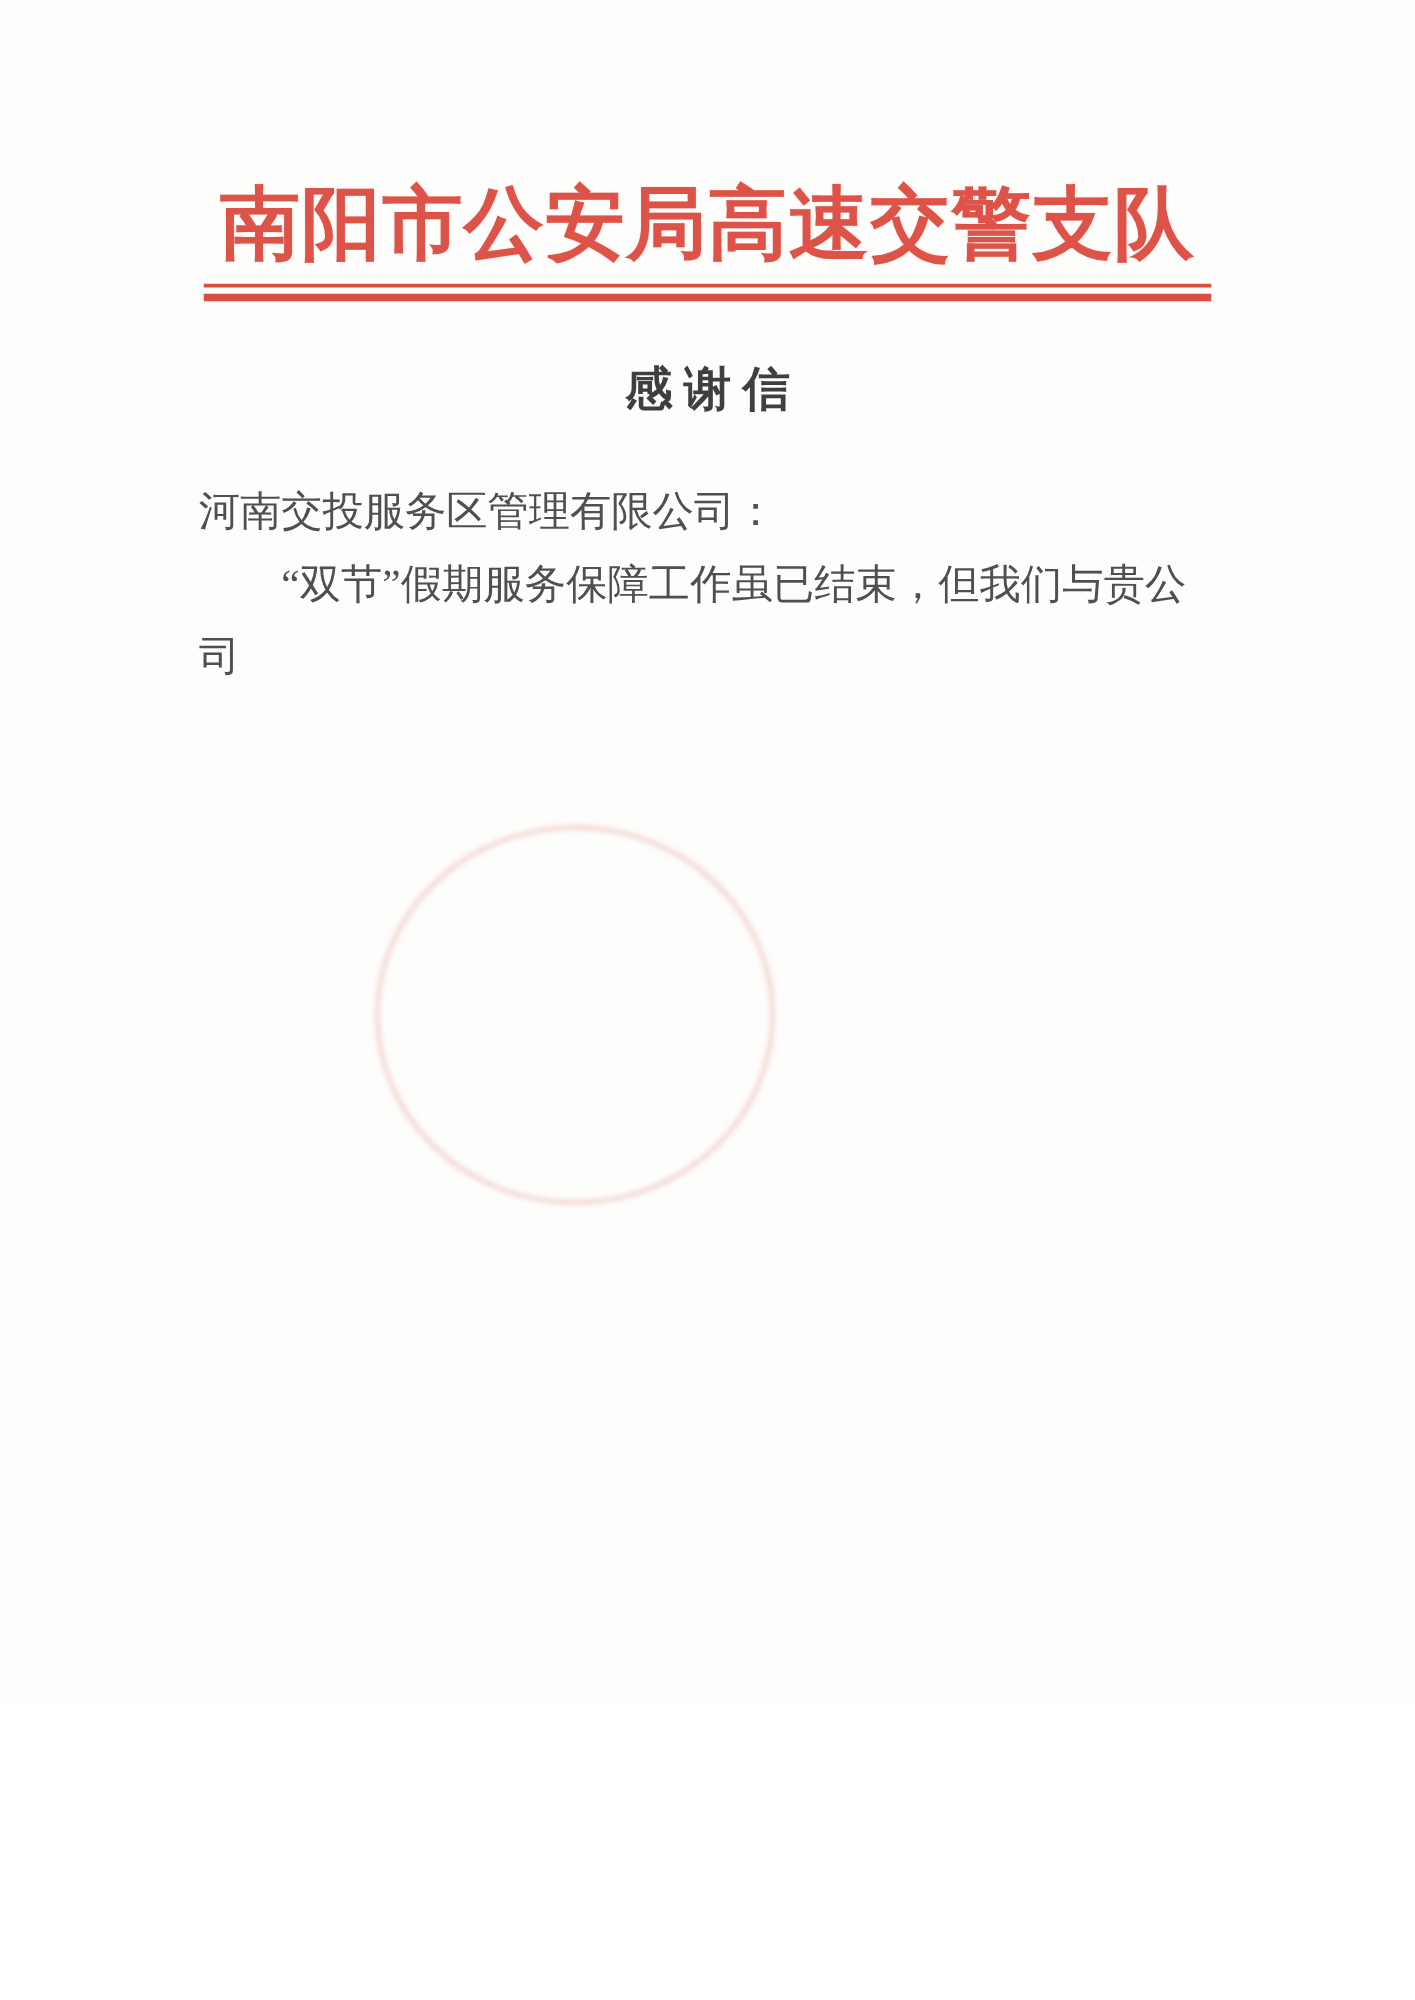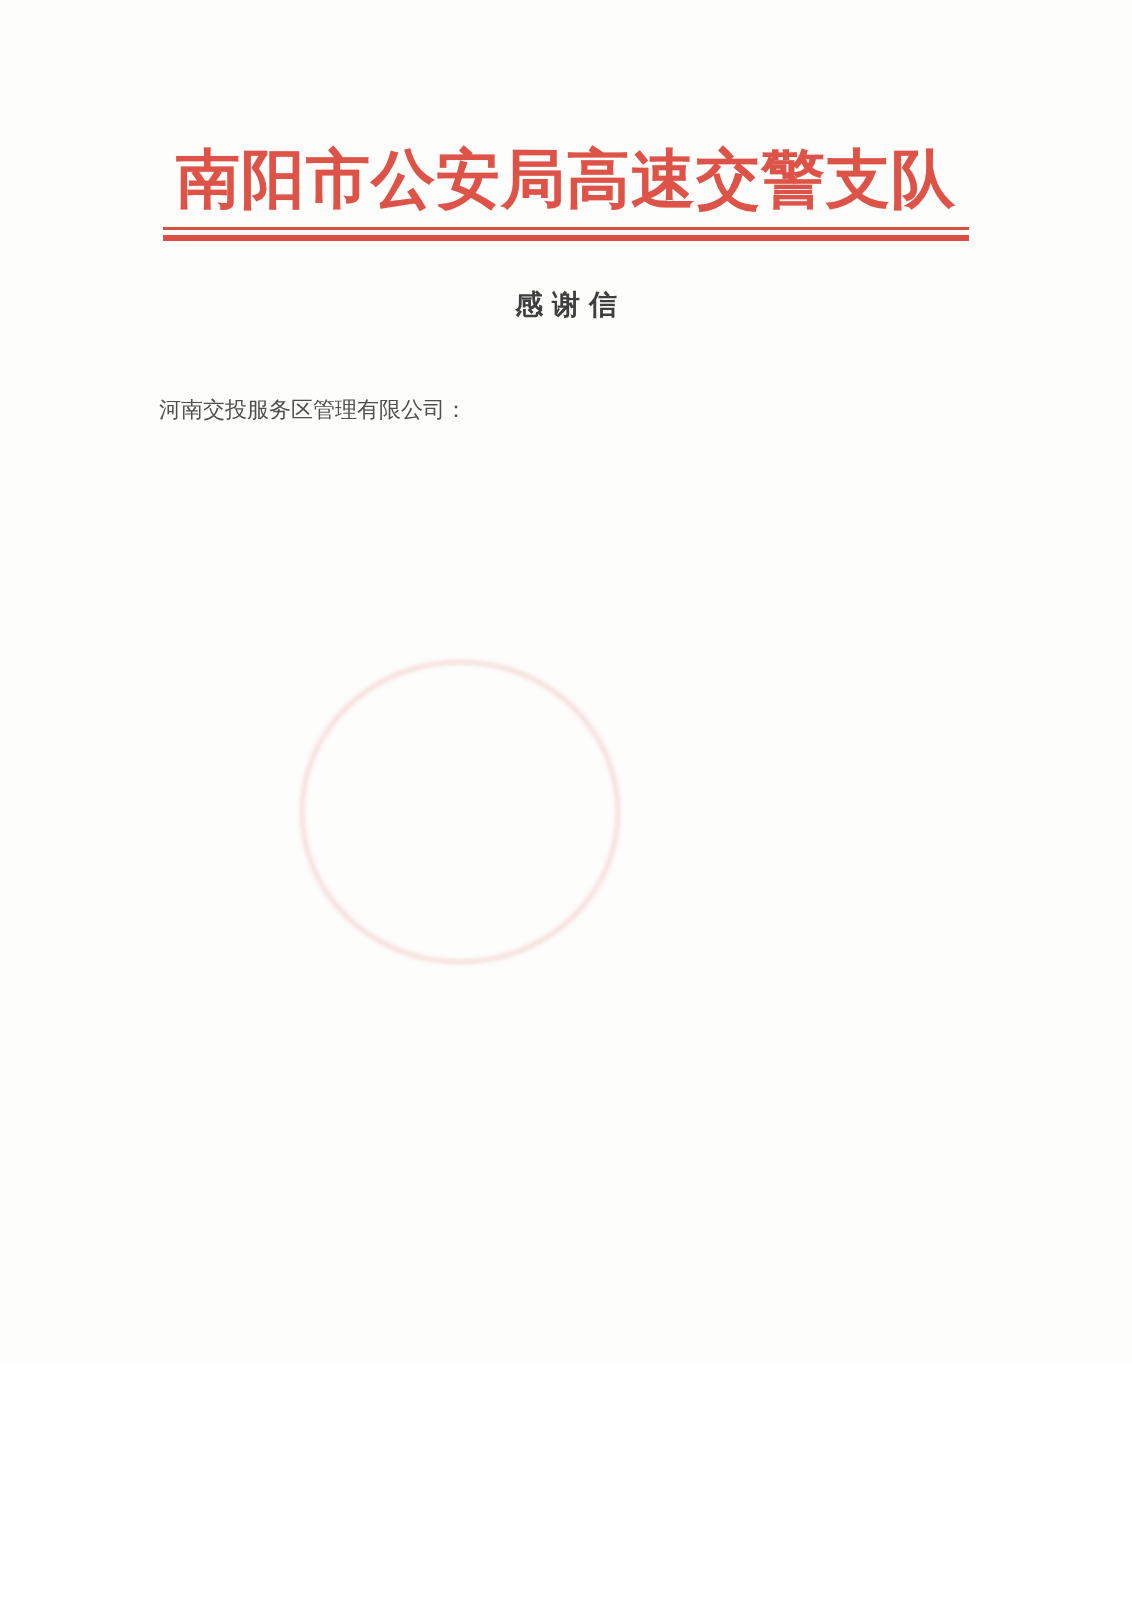--- a/index.html
+++ b/index.html
@@ -42,33 +42,33 @@
     border-bottom: 6px solid #d94f44;
   }
   
   .letter-title {
     position: absolute;
     top: 286px;
     left: 0;
     width: 100%;
     margin: 0;
     text-align: center;
-    font-size: 28px;
+    font-size: 38px;
     font-weight: 700;
     color: #3f3f3f;
     letter-spacing: 9px;
     text-indent: 9px; 
   }
   
   .letter-body {
     position: absolute;
     top: 381px;
     left: 159px;
     width: 790px;
-    font-size: 22px;
+    font-size: 33px;
     line-height: 58px;
     color: #4f4f4f;
     text-align: justify;
     text-justify: inter-character;
   }
   .letter-body p {
     margin: 0;
     text-indent: 2em;
   }
   .letter-body p.salutation {
@@ -104,19 +104,20 @@
 <div class="page">
 
   <h1 class="letterhead-title">南阳市公安局高速交警支队</h1>
 
   <div class="letterhead-rule"></div>
 
   <h2 class="letter-title">感谢信</h2>
 
   <div class="letter-body">
     <p class="salutation">河南交投服务区管理有限公司：</p>
+    <p>“双节”假期服务保障工作虽已结束，但我们与贵公司</p>
   </div>
 
   <div class="seal-mark"></div>
 
   <div class="footer-rule"></div>
 
 </div>
 
 </body></html>

